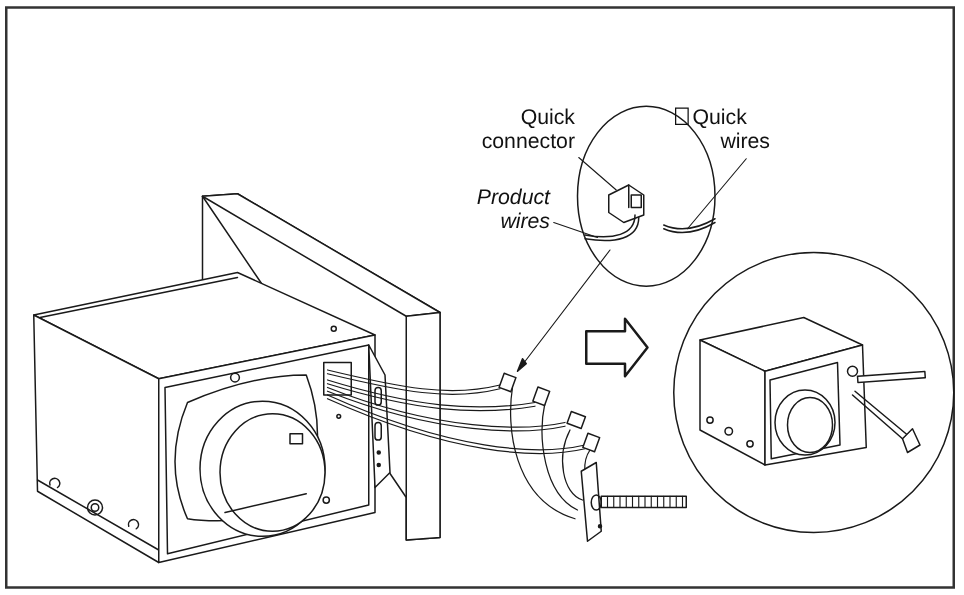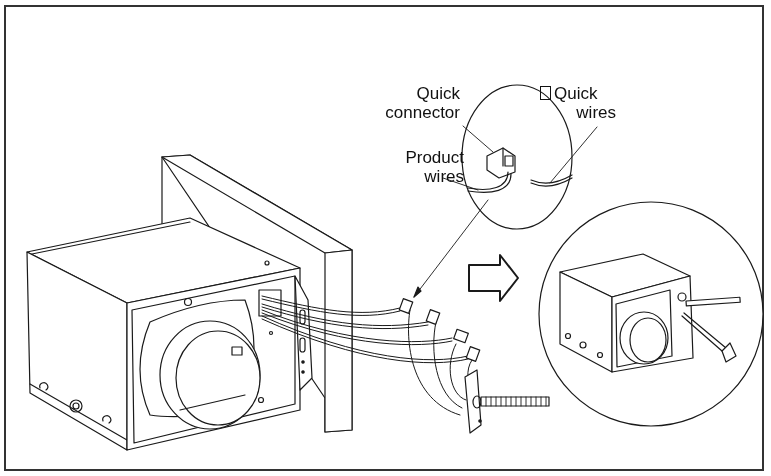--- a/index.html
+++ b/index.html
@@ -4,21 +4,21 @@
 <style>
   html, body { margin: 0; padding: 0; background: #ffffff; }
   body { width: 771px; height: 476px; position: relative; overflow: hidden; font-family: "Liberation Sans", sans-serif; }
   .frame { position: absolute; left: 4px; top: 5px; width: 760px; height: 466px; border: 2px solid #333333; box-sizing: border-box; background: #fff; }
   svg.art { position: absolute; left: 0; top: 0; }
   .label { position: absolute; font-family: "Liberation Sans", sans-serif; font-size: 17px; line-height: 19px; color: #111111; text-align: right; }
   .lbl-quick { left: 368px; top: 84px; width: 92px; }
   .lbl-house { left: 540px; top: 84px; width: 82px; text-align: left; }
   .lbl-house .box { display: inline-block; width: 9px; height: 12px; border: 1.5px solid #111; margin-right: 3px; vertical-align: -1px; }
   .lbl-house .l2 { display: block; text-align: right; padding-right: 6px; }
-  .lbl-product { left: 384px; top: 148px; width: 80px; }
+  .lbl-product { left: 360px; top: 148px; width: 80px; font-style: italic; }
 </style>
 </head>
 <body>
 
 <div class="frame"></div>
 
 <svg class="art" width="771" height="476" viewBox="0 0 771 476" fill="none" stroke="#1a1a1a" stroke-width="1.2" stroke-linejoin="round" stroke-linecap="round">
 
   <g>
     <polygon points="162,157 190,155 352,250 352,430 325,432 325,398" fill="#fff"></polygon>

